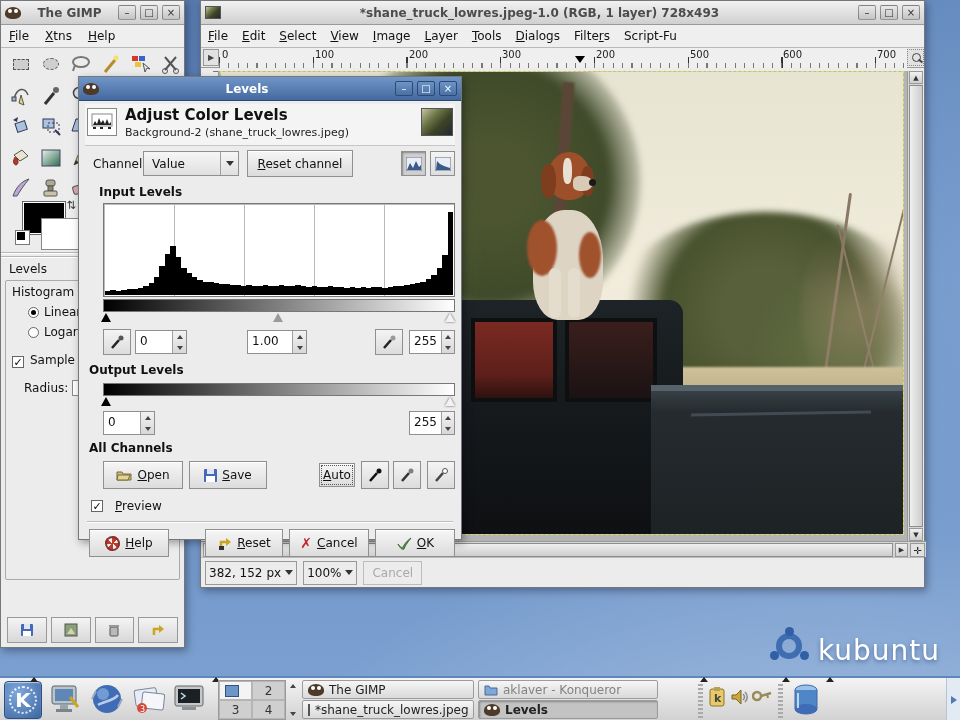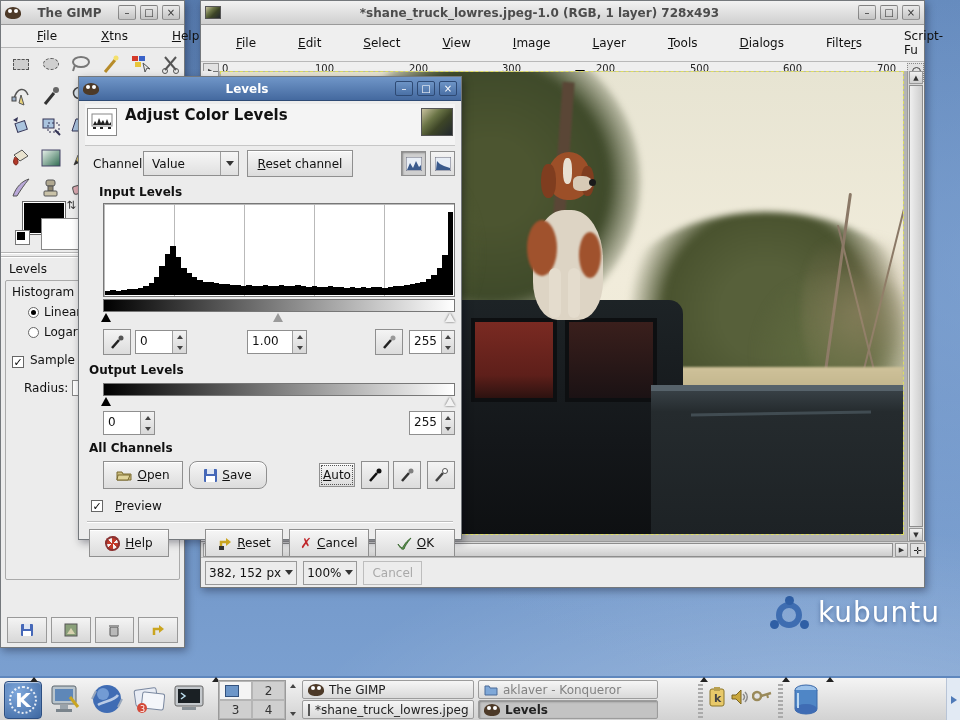--- a/index.html
+++ b/index.html
@@ -17,21 +17,21 @@
   
   .win{position:absolute;background:#ececec;border:1px solid #74787c;box-shadow:2px 3px 8px rgba(0,0,20,.35);}
   .tbar{height:24px;display:flex;align-items:center;padding:0 4px;gap:4px;}
   .tbar.inactive{background:linear-gradient(180deg,#f2f2f2,#cfcfcf);border-bottom:1px solid #9a9a9a;color:#4c4c4c;}
   .tbar.active{background:linear-gradient(180deg,#7096c8,#44699f);color:#fff;border-bottom:1px solid #2e4a74;}
   .tbar .ttl{flex:1;text-align:center;font-weight:bold;font-size:12px;white-space:nowrap;overflow:hidden;}
   .wbtn{width:18px;height:15px;font-size:10px;line-height:13px;text-align:center;border:1px solid rgba(0,0,0,.35);
     background:linear-gradient(180deg,#e9e9e9,#c4c4c4);color:#333;border-radius:2px;}
   .tbar.active .wbtn{background:linear-gradient(180deg,#6d94c6,#4a70a5);color:#fff;border-color:#2e4a74;}
   .menubar{display:flex;align-items:center;background:#efefef;border-bottom:1px solid #b9b9b9;font-size:12px;color:#111;}
-  .menubar span{padding:4px 8px;margin-left:28px;}
+  .menubar span{padding:4px 8px;}
   .wilber{width:16px;height:12px;background:#4d3a28;border-radius:50% 50% 40% 40%;position:relative;flex:0 0 auto;}
   .wilber:before{content:"";position:absolute;left:3px;top:2px;width:4px;height:4px;background:#fff;border-radius:50%;}
   .wilber:after{content:"";position:absolute;left:9px;top:2px;width:4px;height:4px;background:#fff;border-radius:50%;}
   .mini-photo{background:linear-gradient(135deg,#c9c2a0 0%,#6a7446 35%,#3d4527 60%,#23282e 100%);border:1px solid #555;}
 
   
   #toolbox{left:0;top:0;width:185px;height:648px;}
   .toolgrid{position:relative;height:150px;}
   .tool{position:absolute;width:24px;height:24px;display:flex;align-items:center;justify-content:center;}
   .dash-rect{width:16px;height:11px;border:1px dashed #555;background:#cfcfcf;}
@@ -144,21 +144,21 @@
   .taskbtn.dim{color:#828282;}
   .taskbtn.pressed{background:#c3c3c3;box-shadow:inset 1px 1px 2px rgba(0,0,0,.3);font-weight:bold;}
   .trayhandle{position:absolute;top:4px;width:5px;height:36px;background:repeating-linear-gradient(0deg,#aaa 0,#aaa 2px,transparent 2px,transparent 4px);}
   .clock{position:absolute;left:832px;top:2px;width:110px;height:40px;text-align:right;color:#111;}
   .clock .t{font-size:19px;font-weight:bold;line-height:22px;}
   .clock .d{font-size:12px;color:#333;}
   .hidearrow{position:absolute;left:946px;top:0;width:14px;height:44px;background:#e2eaf4;border-left:1px solid #b8c4d6;display:flex;align-items:center;justify-content:center;}
   .popuparr{position:absolute;top:-1px;width:0;height:0;border-left:4px solid transparent;border-right:4px solid transparent;border-bottom:5px solid #222;}
 
   
-  .kulogo{position:absolute;left:770px;top:596px;display:flex;align-items:flex-start;gap:8px;}
+  .kulogo{position:absolute;left:770px;top:627px;display:flex;align-items:flex-end;gap:8px;}
   .cof{position:relative;width:40px;height:40px;}
   .cof .ring{position:absolute;left:6px;top:6px;width:26px;height:26px;border:6px solid #3e6db1;border-radius:50%;}
   .cof .dot{position:absolute;width:9px;height:9px;border-radius:50%;background:#2f5fa5;}
   .kutext{font-size:28px;color:#fff;letter-spacing:1px;font-weight:normal;text-shadow:0 2px 4px rgba(40,70,120,.6);}
 </style>
 </head>
 <body>
 
 <div class="screen">
 
@@ -472,20 +472,21 @@
     <div class="body">
       <div class="hd">
         <div class="hd-icon">
           <svg width="22" height="20">
               <rect x="1" y="2" width="20" height="12" fill="#fff" stroke="#888"></rect>
               <path d="M2 13 L4 9 L6 12 L8 6 L10 11 L12 8 L14 12 L16 7 L18 12 L20 10 L20 13 Z" fill="#222"></path>
               <path d="M2 16 l3 0 M9 16 l3 0 M17 16 l3 0" stroke="#222" stroke-width="2"></path>
             </svg>
         </div>
         <div class="hd-title">Adjust Color Levels</div>
+        <div class="hd-sub">Background-2 (shane_truck_lowres.jpeg)</div>
         <div class="hd-thumb mini-photo"></div>
       </div>
 
       <span class="lrow" style="left:14px;top:56px;">Channel:</span>
       <div class="combo" style="position:absolute;left:64px;top:50px;width:96px;">
         <span class="val">Value</span>
         <span class="arr">
             <span class="dnarrow"></span>
           </span>
       </div>
@@ -662,21 +663,21 @@
       </div>
 
       <span class="sectlbl" style="left:10px;top:340px;">All Channels</span>
       <button class="gtkbtn" style="position:absolute;left:24px;top:360px;width:80px;height:28px;">
         <svg width="16" height="12">
             <path d="M1 3 L6 3 L7 5 L15 5 L15 11 L1 11 Z" fill="#cbbd7e" stroke="#7a6b30"></path>
             <path d="M2 6 L14 6 L12 11 L1 11 Z" fill="#e0d49a" stroke="#7a6b30"></path>
           </svg>
         <span><u>O</u>pen</span>
       </button>
-      <button class="gtkbtn" style="position:absolute;left:110px;top:360px;width:78px;height:28px;border-radius:8px;">
+      <button class="gtkbtn" style="position:absolute;left:110px;top:360px;width:78px;height:28px;">
         <svg width="13" height="13">
             <rect x="0" y="0" width="13" height="13" rx="1" fill="#4668b8"></rect>
             <rect x="3" y="0" width="7" height="5" fill="#dfe6f2"></rect>
             <rect x="2" y="7" width="9" height="6" fill="#fff"></rect>
           </svg>
         <span><u>S</u>ave</span>
       </button>
       <button class="gtkbtn" style="position:absolute;left:240px;top:362px;width:36px;height:24px;outline:1px dotted #555;outline-offset:-3px;">
         <span><u>A</u>uto</span>
       </button>

